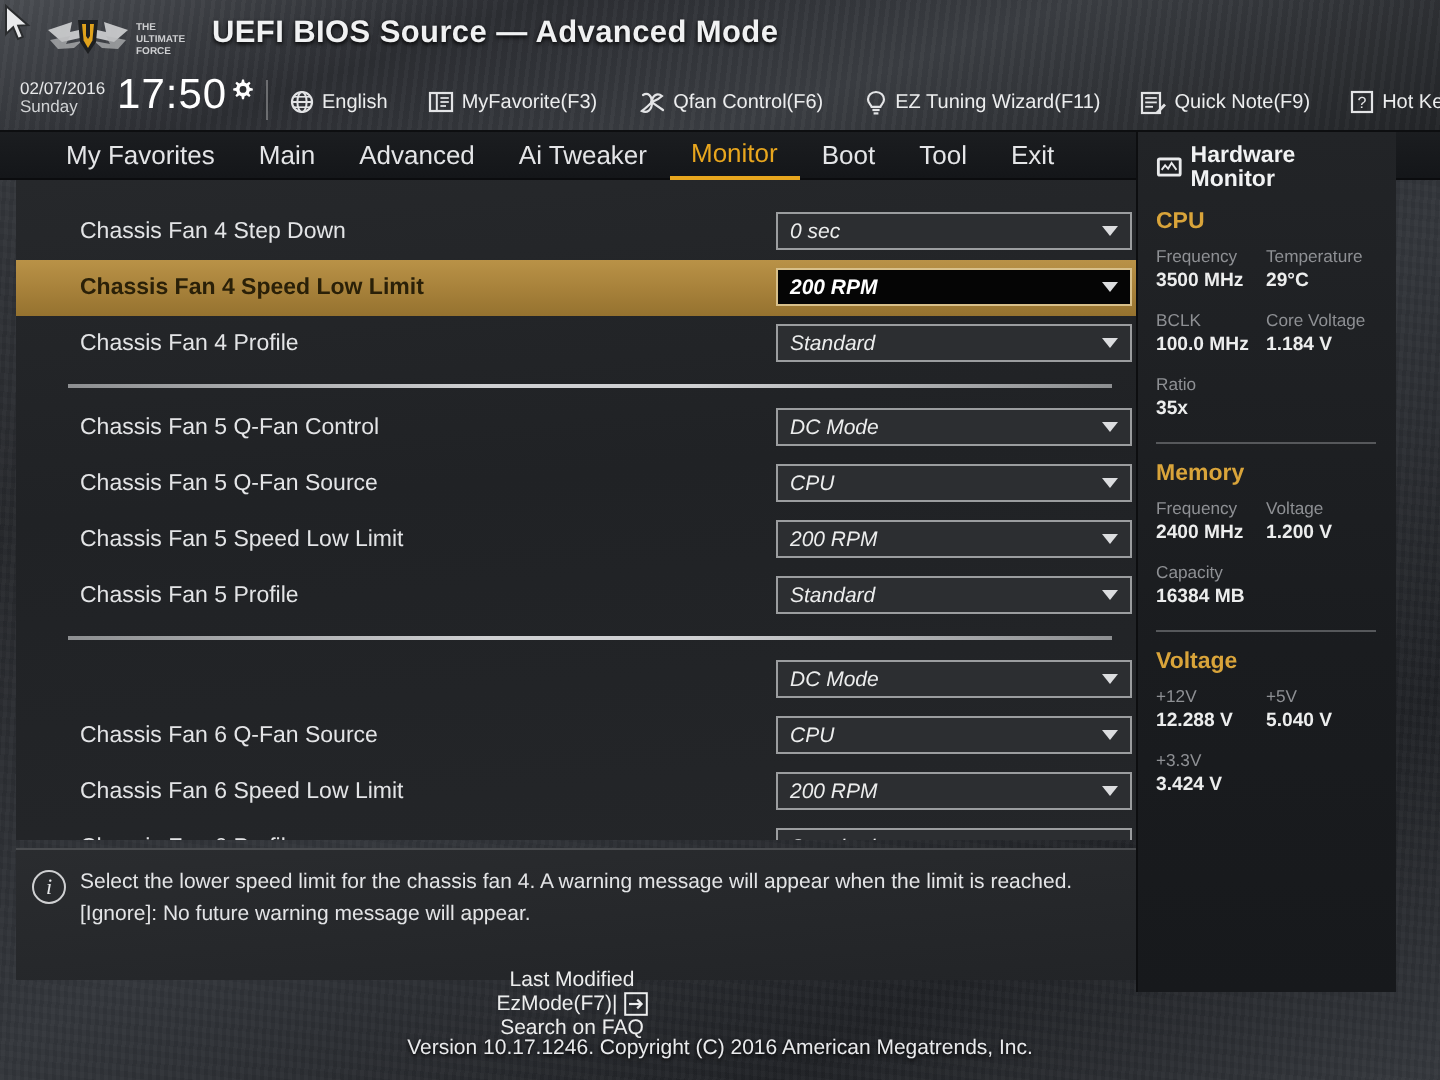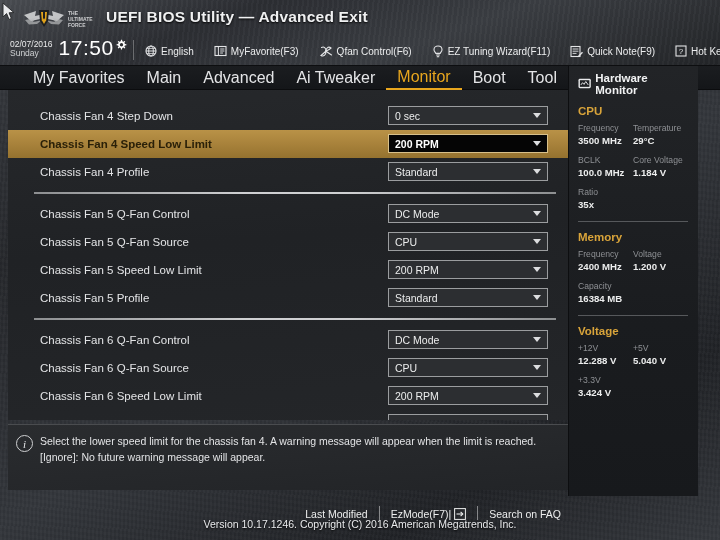--- a/index.html
+++ b/index.html
@@ -57,44 +57,44 @@
 
   
   #menubar {
     position: absolute; top: 66px; left: 0; width: 720px; height: 24px;
     display: flex; align-items: center; gap: 0;
     padding-left: 22px;
     background: linear-gradient(180deg, #1b1d20 0%, #141619 100%);
     border-bottom: 1px solid #0b0c0e;
   }
   .menu-item {
-    font-size: 16px; color: #e4e5e7; padding: 0 11px; line-height: 22px;
+    font-size: 13px; color: #e4e5e7; padding: 0 11px; line-height: 22px;
     cursor: pointer; white-space: nowrap;
   }
   .menu-item.active { color: #e8a61e; border-bottom: 2px solid #e8a61e; font-weight: normal; }
 
   
   #main {
     position: absolute; top: 90px; left: 8px; width: 576px; height: 330px;
     background: linear-gradient(175deg, #26282b 0%, #202225 45%, #242629 100%);
     overflow: hidden;
   }
   #list { position: absolute; top: 0; left: 0; right: 0; }
   .row {
     position: relative; height: 28px; display: flex; align-items: center;
   }
   .row .label {
     font-size: 11.5px; color: #e3e4e6; padding-left: 32px; white-space: nowrap;
   }
   .row.sel { background: linear-gradient(180deg,#b99247 0%, #a8823b 50%, #95722f 100%); }
   .row.sel .label { color: #2a2008; font-weight: bold; padding-left: 32px; }
   .ddl {
-    position: absolute; left: 380px; top: 4px; width: 160px; height: 19px;
+    position: absolute; left: 380px; top: 4px; width: 178px; height: 19px;
     background: #2c2e31; border: 1px solid #9b9d9f;
-    display: flex; align-items: center; padding: 0 6px;
+    display: flex; align-items: center; padding: 0 6px; font-style: italic;
   }
   .ddl .val { font-size: 10.5px; color: #eceded; flex: 1; white-space: nowrap; }
   .row.sel .ddl { background: #050505; border-color: #d8c08a; }
   .row.sel .ddl .val { color: #ffffff; font-weight: bold; }
   .caret {
     width: 0; height: 0; border-left: 4px solid transparent; border-right: 4px solid transparent;
     border-top: 5px solid #dcdddf;
   }
   .sep-row { height: 14px; display: flex; align-items: center; }
   .sep-line {
@@ -146,22 +146,22 @@
   .hw-grid { display: flex; flex-wrap: wrap; }
   .hw-cell { width: 50%; margin-bottom: 7px; }
   .hw-cell.full { width: 100%; }
   .hw-k { font-size: 8.6px; color: #8e9094; line-height: 12px; }
   .hw-v { font-size: 9.6px; color: #eceded; font-weight: bold; line-height: 13px; }
   .hw-div { height: 1px; background: #56585b; margin: 3px 0 9px 0; }
 
   
   #footer-bar {
     position: absolute; top: 496px; left: 0; width: 580px; height: 24px;
-    display: flex; align-items: flex-end; justify-content: flex-end;
-    padding-right: 8px; gap: 0;
+    display: flex; align-items: center; justify-content: flex-end;
+    padding-right: 8px; gap: 0; flex-direction: column;
   }
   .fb { font-size: 10.5px; color: #eceded; padding: 0 11px; cursor: pointer; display:flex; align-items:center; gap:3px; }
   .fb-sep { width: 1px; height: 14px; background: rgba(255,255,255,.45); }
   #version {
     position: absolute; top: 518px; left: 0; width: 720px; text-align: center;
     font-size: 10.5px; color: #e9eaec; text-shadow: 0 1px 2px #000;
   }
 </style>
 </head>
 <body>
@@ -184,21 +184,21 @@
         <path d="M19 6 L25 6 L24.2 14.2 L22 18 L19.8 14.2 Z" fill="#e0a21c"></path>
         <path d="M21 6 L23 6 L23 12 L22 13.5 L21 12 Z" fill="#1d1f21"></path>
       </g>
       <g fill="#cdced0">
         <text x="46" y="9" font-size="5" font-family="Liberation Sans, sans-serif" font-weight="bold">THE</text>
         <text x="46" y="15" font-size="5" font-family="Liberation Sans, sans-serif" font-weight="bold">ULTIMATE</text>
         <text x="46" y="21" font-size="5" font-family="Liberation Sans, sans-serif" font-weight="bold">FORCE</text>
       </g>
     </svg>
 
-    <div id="title">UEFI BIOS Utility — Advanced Exit</div>
+    <div id="title">UEFI BIOS Source — Advanced Mode</div>
 
     <div id="datetime">
       <div id="dt-left">
         <span id="dt-date">02/07/2016</span>
         <span id="dt-day">Sunday</span>
       </div>
       <div id="dt-time">17:50</div>
       <svg id="gear-btn" width="12" height="12" viewBox="0 0 12 12">
         <path fill="#ffffff" d="M6 0.8 L7 0.8 L7.3 2.3 L8.4 2.8 L9.6 1.9 L10.3 2.6 L9.4 3.8 L9.9 4.9 L11.4 5.2 L11.4 6.2 L9.9 6.5 L9.4 7.6 L10.3 8.8 L9.6 9.5 L8.4 8.6 L7.3 9.1 L7 10.6 L6 10.6 L5.7 9.1 L4.6 8.6 L3.4 9.5 L2.7 8.8 L3.6 7.6 L3.1 6.5 L1.6 6.2 L1.6 5.2 L3.1 4.9 L3.6 3.8 L2.7 2.6 L3.4 1.9 L4.6 2.8 L5.7 2.3 Z"></path>
         <circle cx="6.5" cy="5.7" r="1.7" fill="#2d2f32"></circle>
@@ -345,21 +345,20 @@
           <span class="val">Standard</span>
           <span class="caret"></span>
         </div>
       </div>
 
       <div class="sep-row">
           <div class="sep-line"></div>
         </div>
 
       <div class="row">
-        <div class="label">Chassis Fan 6 Q-Fan Control</div>
         <div class="ddl">
           <span class="val">DC Mode</span>
           <span class="caret"></span>
         </div>
       </div>
 
       <div class="row">
         <div class="label">Chassis Fan 6 Q-Fan Source</div>
         <div class="ddl">
           <span class="val">CPU</span>

